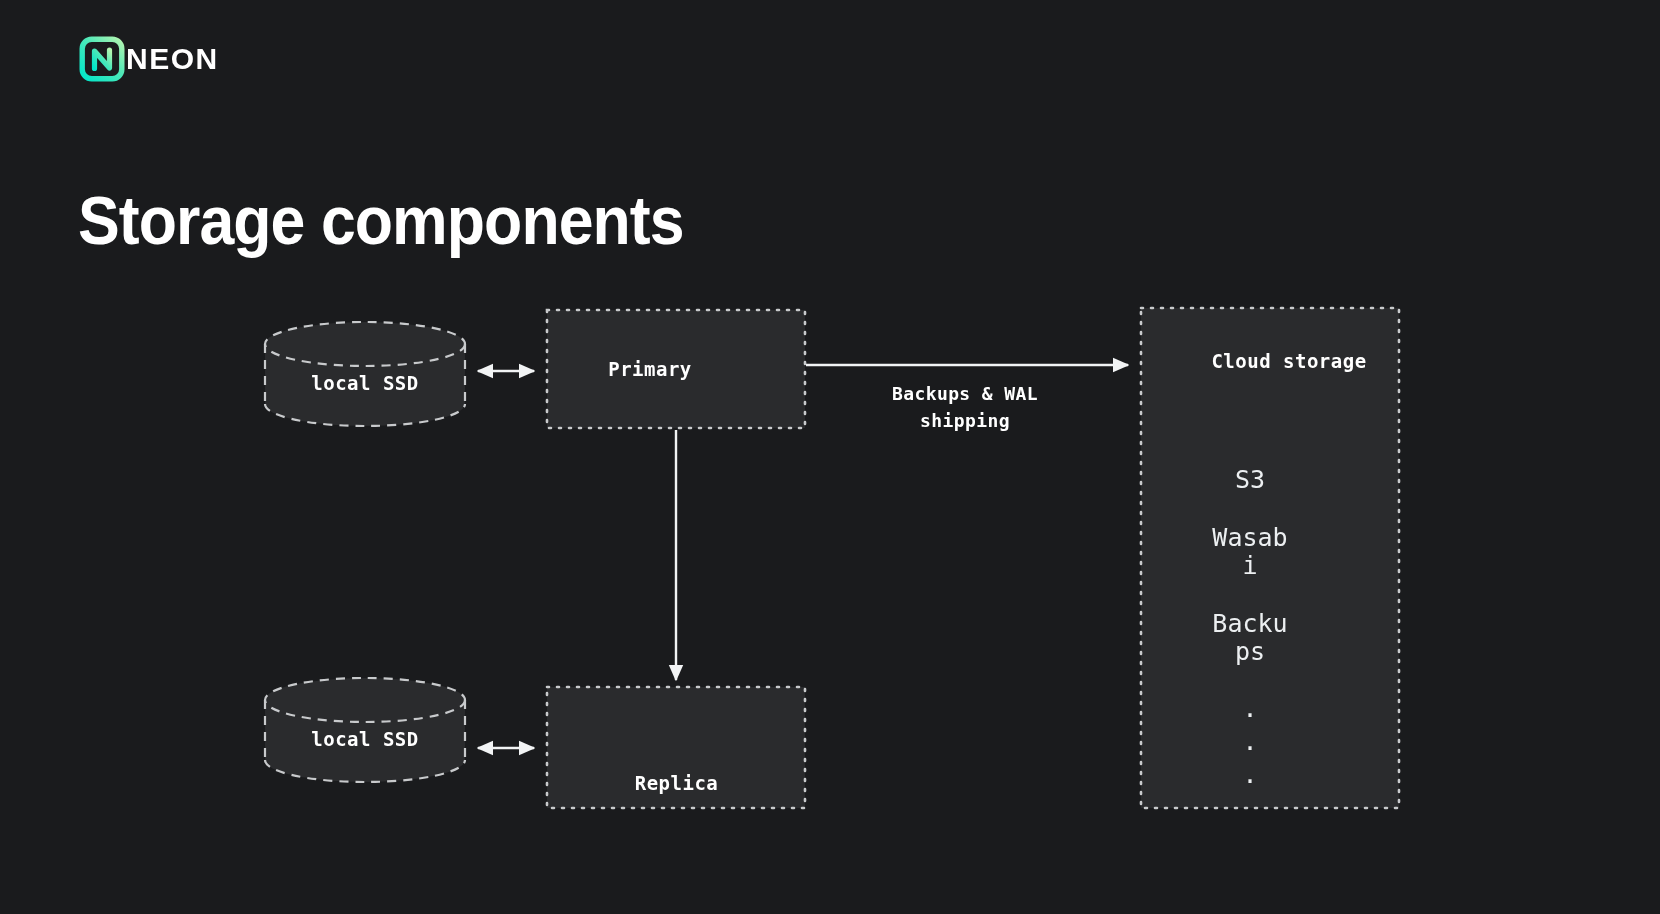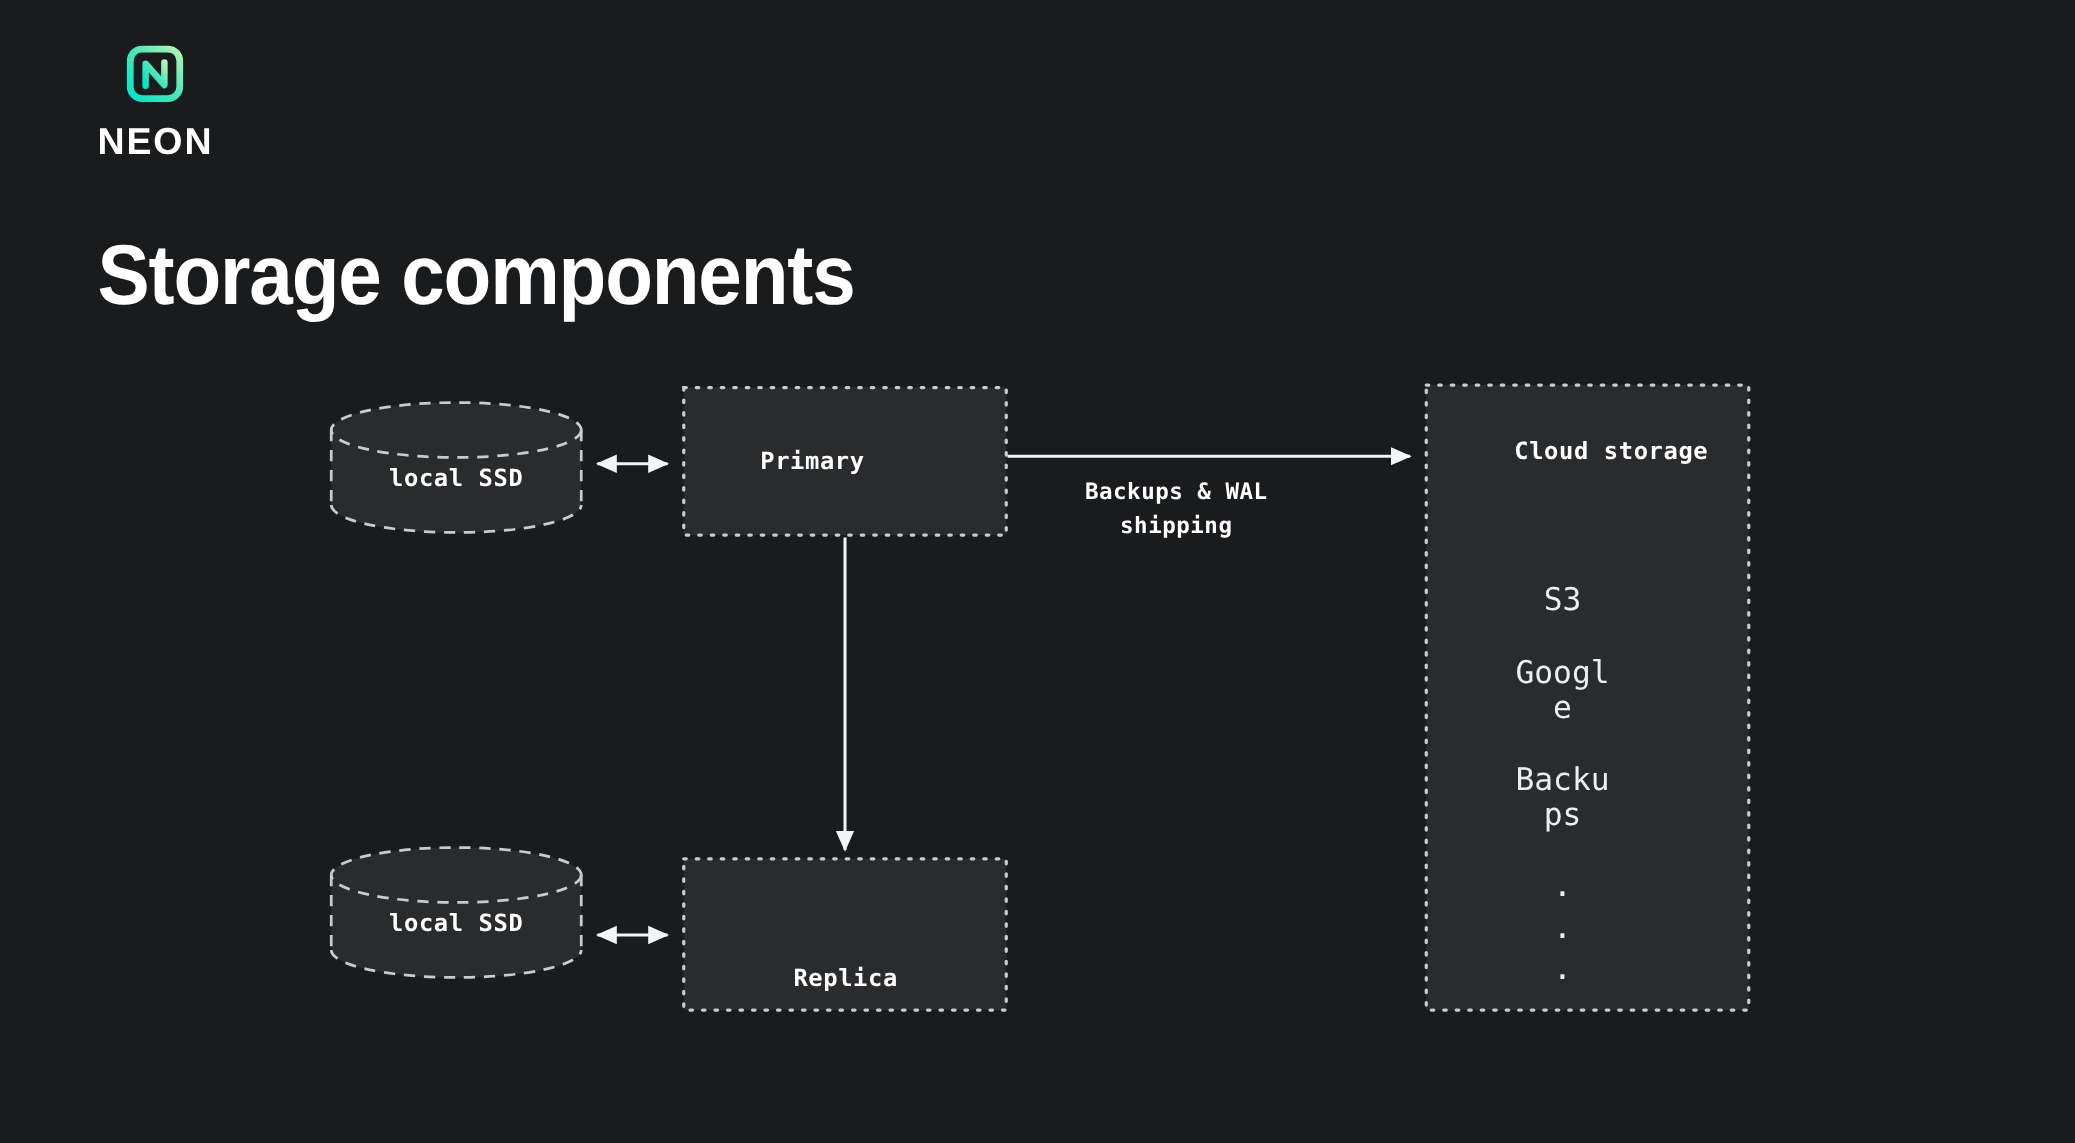--- a/index.html
+++ b/index.html
@@ -22,22 +22,20 @@
     background: #1a1b1d;
   }
 
   
   .brand {
     position: absolute;
     left: 78px;
     top: 35px;
     display: flex;
     align-items: center;
-    gap: 16px;
-    flex-direction: column;
   }
   .brand-mark {
     width: 48px;
     height: 48px;
     display: block;
   }
   .brand-word {
     font-family: "Liberation Sans", sans-serif;
     font-weight: 700;
     font-size: 30px;
@@ -202,26 +200,26 @@
     <div class="node-label" style="left:265px; top:372px; width:200px;">local SSD</div>
 
     <div class="node-label" style="left:547px; top:358px; width:206px;">Primary</div>
 
     <div class="node-label" style="left:265px; top:728px; width:200px;">local SSD</div>
 
     <div class="node-label" style="left:547px; top:772px; width:259px;">Replica</div>
 
     <div class="node-label" style="left:1141px; top:350px; width:296px;">Cloud storage</div>
 
-    <div class="edge-label" style="left:806px; top:380px; width:270px;">Backups &amp; WAL
+    <div class="edge-label" style="left:830px; top:380px; width:270px;">Backups &amp; WAL
 shipping</div>
 
     <div class="provider-list">
       <div class="provider-item">S3</div>
-      <div class="provider-item">Google</div>
+      <div class="provider-item">Wasabi</div>
       <div class="provider-item">Backups</div>
       <div class="provider-item dot">.</div>
       <div class="provider-item dot">.</div>
       <div class="provider-item dot">.</div>
     </div>
 
   </div>
 </div>
 
 </body></html>

